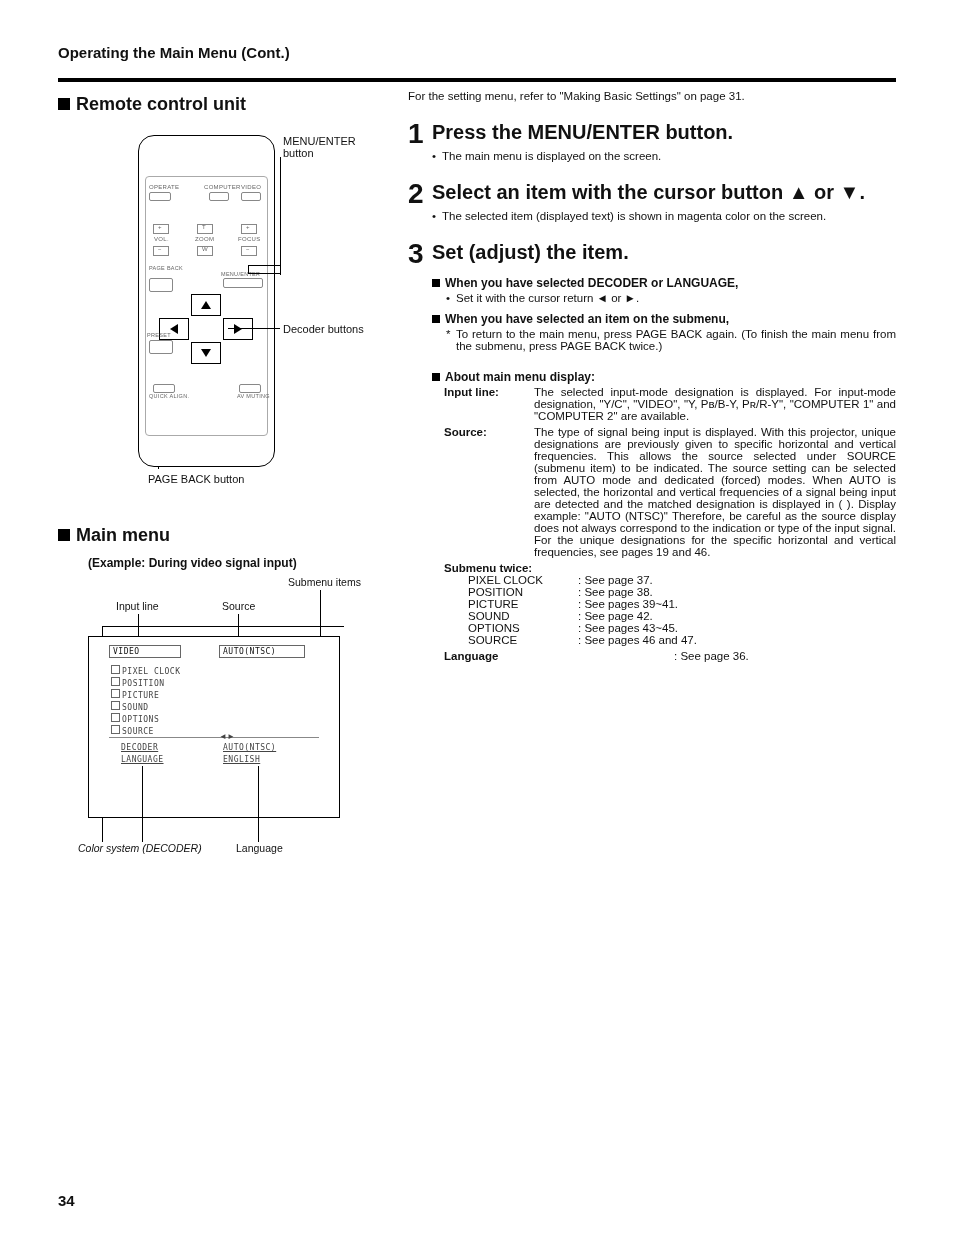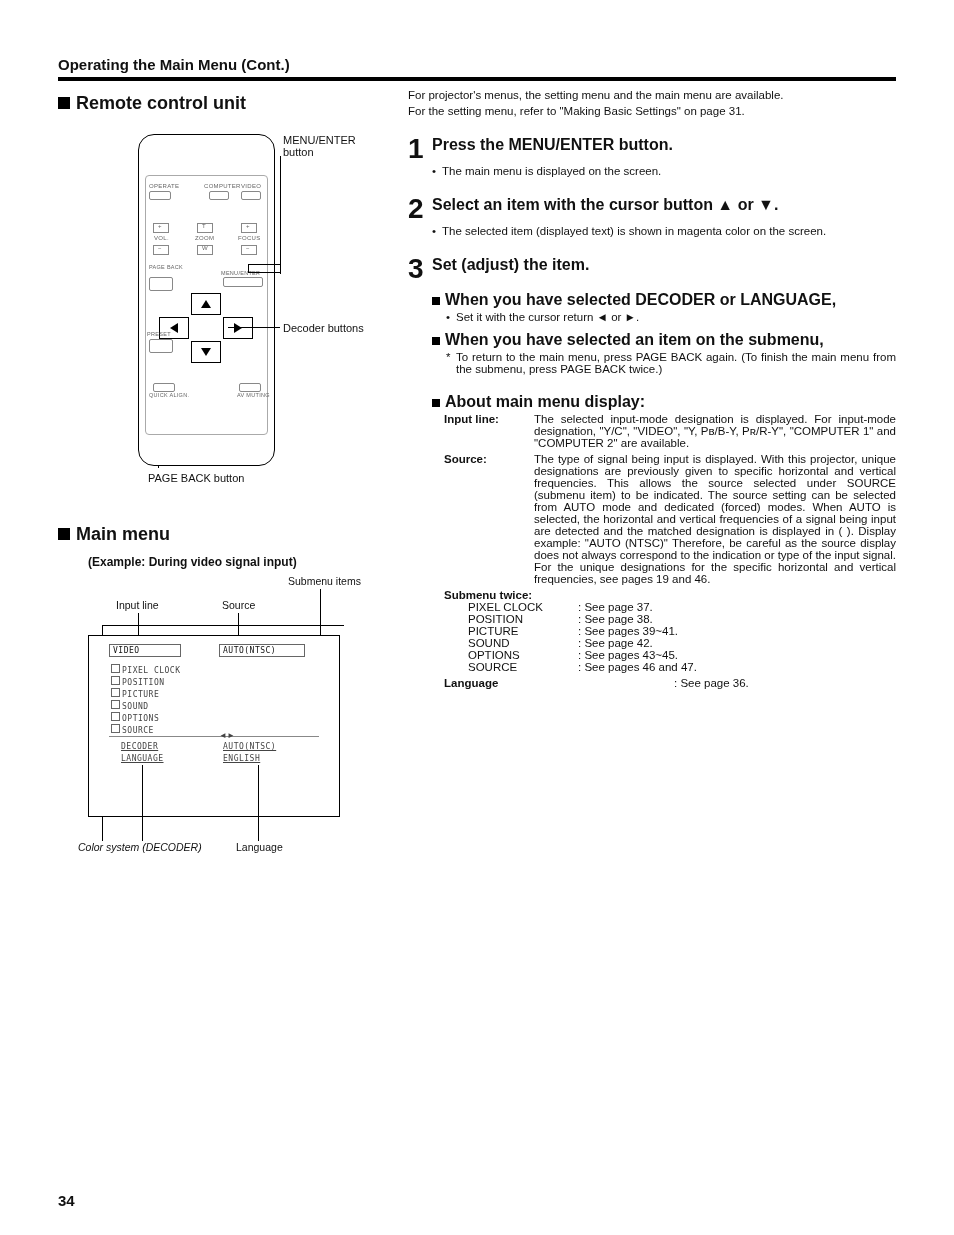--- a/index.html
+++ b/index.html
@@ -12,24 +12,23 @@
   .page {
     width: 954px;
     min-height: 1235px;
     box-sizing: border-box;
     padding: 44px 58px 30px 58px;
     position: relative;
   }
   .page-header {
     font-weight: bold;
     font-size: 15px;
-    padding-bottom: 4px;
+    padding-bottom: 17px;
     border-bottom: 4px solid #000;
     margin-bottom: 8px;
-    margin-top: 12px;
   }
   .black-bar {
     background: #000;
     color: #fff;
     font-weight: bold;
     font-size: 16px;
     padding: 6px 10px;
     margin-bottom: 14px;
   }
   .columns {
@@ -67,35 +66,35 @@
   }
   .step-row { display:flex; }
   .step-num {
     font-size: 28px;
     font-weight: bold;
     line-height: 1;
     width: 24px;
     flex-shrink:0;
   }
   .step-title {
-    font-size: 16px;
+    font-size: 20px;
     font-weight: bold;
     line-height:1.2;
     margin-bottom: 2px;
   }
   .step-body {
     margin-left: 24px;
   }
   ul.bullets { list-style: none; margin: 2px 0 0 0; padding: 0; }
   ul.bullets li { font-size: 11.5px; position: relative; padding-left: 10px; text-align: justify; margin-bottom: 2px;}
   ul.bullets li::before { content:"•"; position:absolute; left:0; }
   ul.stars { list-style:none; margin:2px 0 0 0; padding:0; }
   ul.stars li { font-size:11.5px; position:relative; padding-left:10px; text-align:justify; margin-bottom:2px;}
   ul.stars li::before { content:"*"; position:absolute; left:0; }
-  .sub-h { font-size:16px; font-weight:bold; margin:8px 0 2px 0; }
+  .sub-h { font-size:12px; font-weight:bold; margin:8px 0 2px 0; }
   .sub-h .box { display:inline-block; width:8px; height:8px; background:#000; margin-right:5px; vertical-align:baseline;}
   .indent-1 { margin-left: 14px; }
 
   .about-block { margin-top: 18px; }
   .about-row { display:flex; font-size:11.5px; margin-bottom:4px; }
   .about-label { width: 90px; font-weight:bold; flex-shrink:0; padding-left:12px;}
   .about-val { flex:1; text-align: justify; }
 
   .submenu-list { margin-left: 24px; font-size: 11.5px; }
   .submenu-list .srow { display:flex; }
@@ -279,21 +278,20 @@
         <div class="note-linev" style="left:200px; top:190px; height:76px;"></div>
 
         <div class="note-lbl" style="left:20px; top:266px;font-style:italic;">Color system (DECODER)</div>
         <div class="note-lbl" style="left:178px; top:266px;">Language</div>
       </div>
 
     </div>
 
     <div class="col-right">
       <div class="intro-text">
-        <p>For projector's menus, the setting menu and the main menu are available.</p>
         <p>For the setting menu, refer to "Making Basic Settings" on page 31.</p>
       </div>
 
       <div class="step">
         <div class="step-row">
           <div class="step-num">1</div>
           <div style="flex:1">
             <div class="step-title">Press the MENU/ENTER button.</div>
           </div>
         </div>

